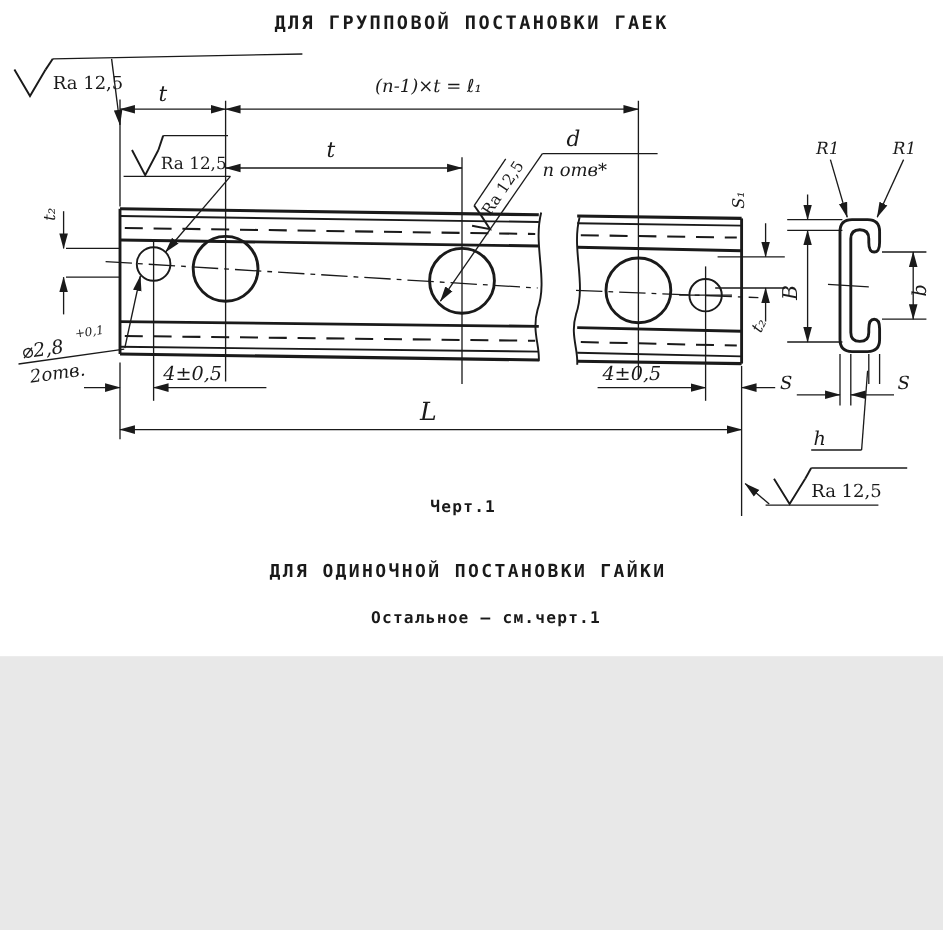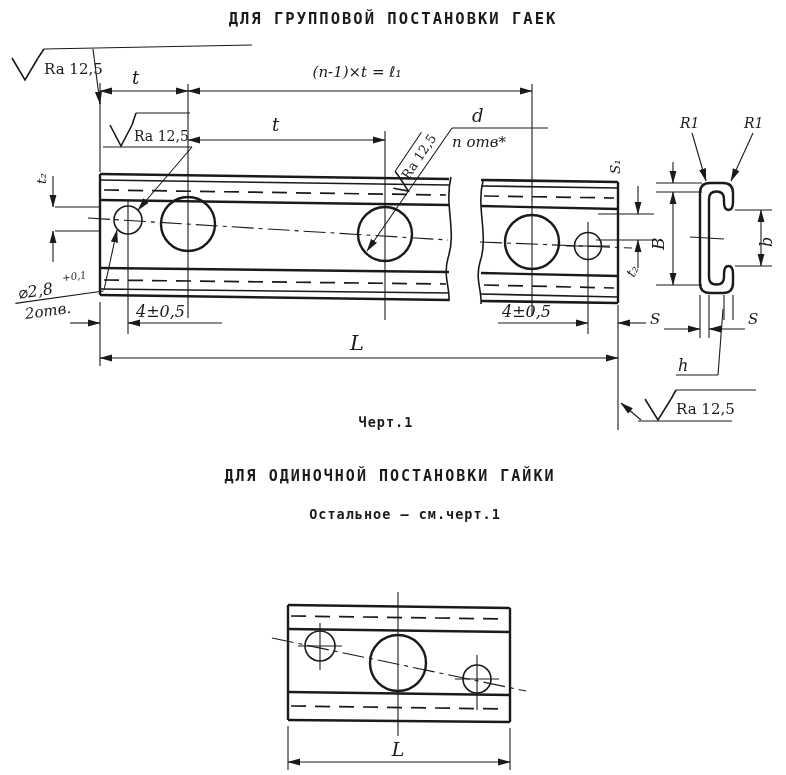--- a/index.html
+++ b/index.html
@@ -1,17 +1,17 @@
 <!DOCTYPE html>
 <html><head>
 <meta charset="utf-8">
 <style>
   html,body{margin:0;padding:0;background:#e8e8e8;}
   .page{
-    position:relative;width:786px;height:775px;background:#ffffff;
+    position:relative;width:786px;height:547px;background:#ffffff;
     font-family:"DejaVu Serif","DejaVu Sans",serif;overflow:hidden;
   }
   svg{position:absolute;left:0;top:0;}
   .thick{stroke:#1a1a1a;stroke-width:2.4;fill:none;}
   .xthick{stroke:#1a1a1a;stroke-width:2.6;fill:none;}
   .med{stroke:#1a1a1a;stroke-width:1.6;fill:none;}
   .thin{stroke:#1a1a1a;stroke-width:1.1;fill:none;}
   .dash{stroke:#1a1a1a;stroke-width:1.7;fill:none;stroke-dasharray:15 9;}
   .cl{stroke:#1a1a1a;stroke-width:1.1;fill:none;stroke-dasharray:22 5 4 5;}
   .dim{stroke:#1a1a1a;stroke-width:1.1;fill:none;}

